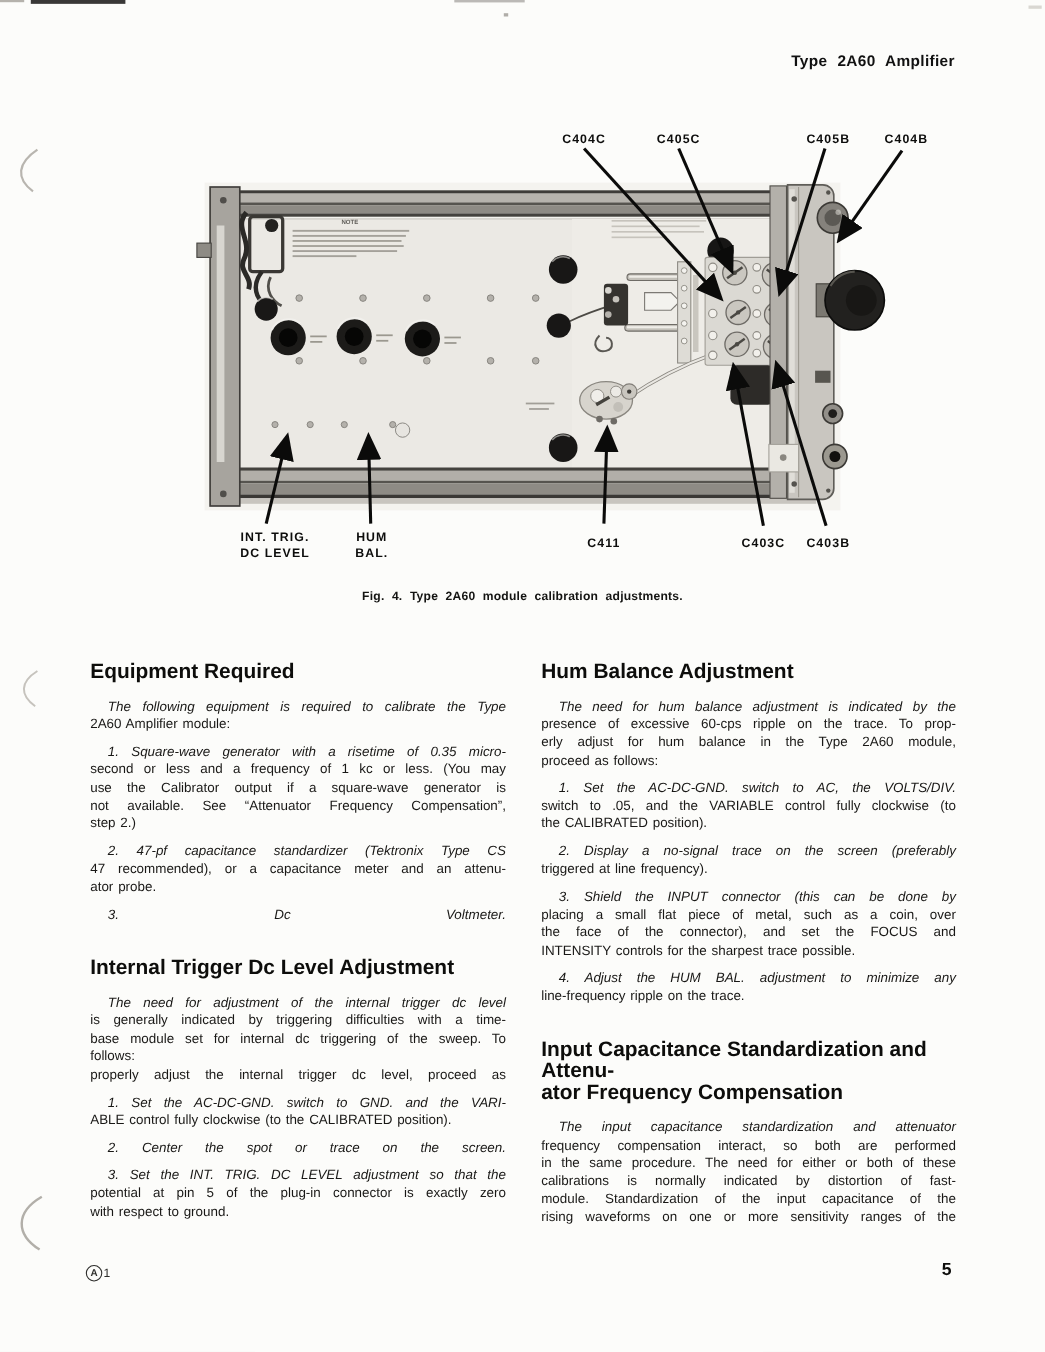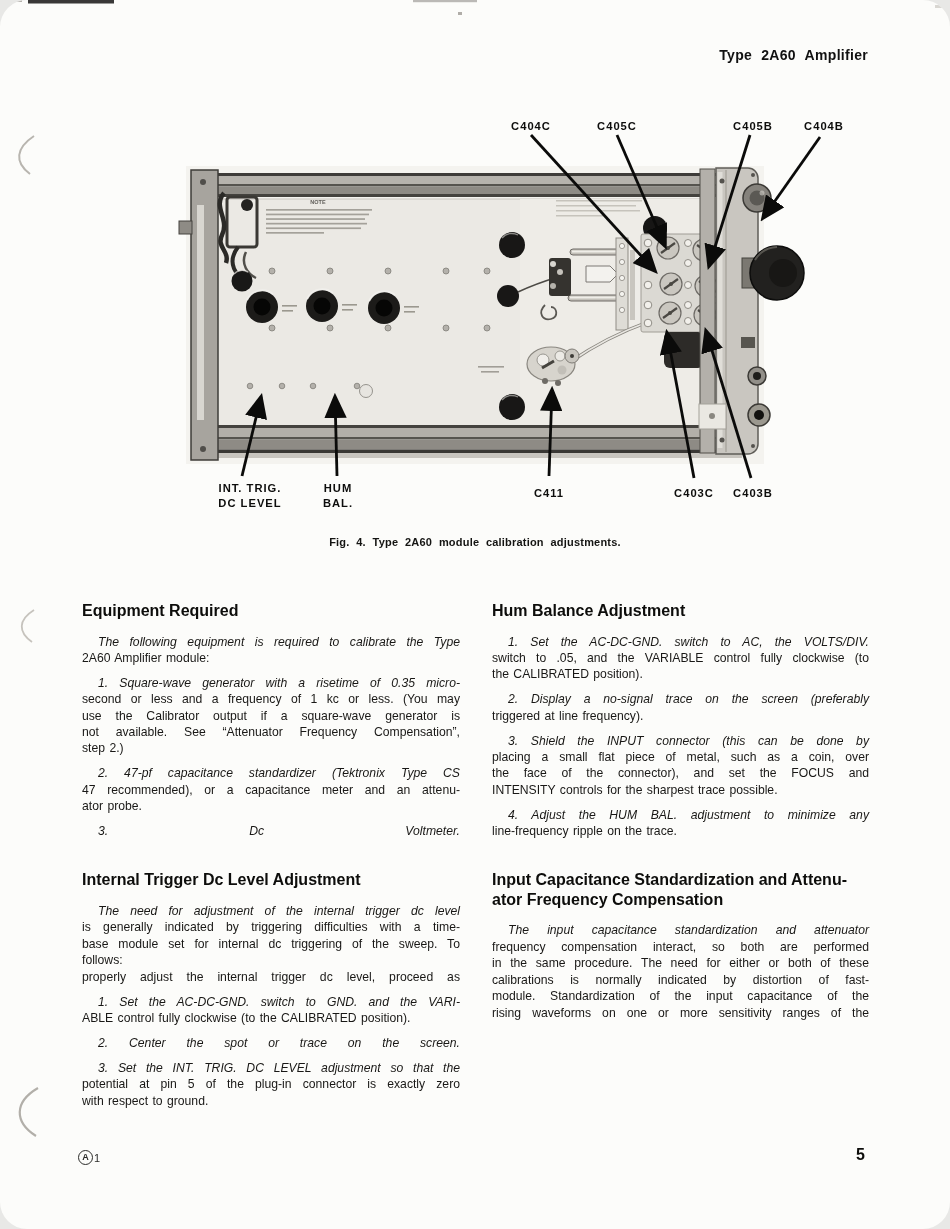--- a/index.html
+++ b/index.html
@@ -1,33 +1,33 @@
 <!DOCTYPE html>
 <html><head>
 <meta charset="utf-8">
 <style>
   html,body{margin:0;padding:0;background:#e8e8e6;}
   .page{
     position:relative;width:950px;height:1229px;margin:0 auto;
     background:#fcfcfa;overflow:hidden;
-    font-family:"Liberation Sans",sans-serif;color:#161614;border-radius:27px;
+    font-family:"Liberation Sans",sans-serif;color:#161614;
   }
   .hdr{
     position:absolute;top:47px;right:82px;
     font-size:14px;font-weight:bold;letter-spacing:.3px;word-spacing:5px;color:#111;
   }
   .fig-svg{position:absolute;left:85px;top:98px;width:790px;height:432px;}
   .caption{
     position:absolute;top:536px;left:0;width:950px;text-align:center;
     font-size:11px;font-weight:bold;word-spacing:3.5px;letter-spacing:.2px;color:#141412;
   }
   .col{position:absolute;top:601px;width:378px;font-size:12.2px;line-height:16.4px;color:#191816;}
   .col-left{left:82px;}
   .col-right{left:492px;width:377px;}
-  .heading{font-size:16px;font-weight:bold;line-height:19.5px;color:#0d0d0b;margin:31px 0 13px;}
+  .heading{font-size:19px;font-weight:bold;line-height:19.5px;color:#0d0d0b;margin:31px 0 13px;}
   .section:first-child .heading{margin-top:0;}
   .para{margin:8.5px 0 0;}
   .pline{text-align:justify;text-align-last:justify;word-spacing:1px;}
   .pline.last{text-align-last:left;}
   .pline.first{text-indent:16px;font-style:italic;}
   .footer-rev{position:absolute;left:78px;top:1150px;display:flex;align-items:center;}
   .rev-circle{
     display:inline-block;width:13px;height:13px;border:1.2px solid #2c2c2a;border-radius:50%;
     font-size:9px;line-height:13px;text-align:center;font-weight:bold;color:#2c2c2a;
   }
@@ -342,20 +342,26 @@
           <div class="pline last">with respect to ground.</div>
         </div>
       </div>
     </div>
   <div class="col col-right">
       <div class="section">
         <div class="heading">
           <div>Hum Balance Adjustment</div>
         </div>
         <div class="para">
+          <div class="pline first">The need for hum balance adjustment is indicated by the</div>
+          <div class="pline">presence of excessive 60-cps ripple on the trace.  To prop-</div>
+          <div class="pline">erly adjust for hum balance in the Type 2A60 module,</div>
+          <div class="pline last">proceed as follows:</div>
+        </div>
+        <div class="para">
           <div class="pline first">1. Set the AC-DC-GND. switch to AC, the VOLTS/DIV.</div>
           <div class="pline">switch to .05, and the VARIABLE control fully clockwise (to</div>
           <div class="pline last">the CALIBRATED position).</div>
         </div>
         <div class="para">
           <div class="pline first">2. Display a no-signal trace on the screen (preferably</div>
           <div class="pline last">triggered at line frequency).</div>
         </div>
         <div class="para">
           <div class="pline first">3. Shield the INPUT connector (this can be done by</div>

